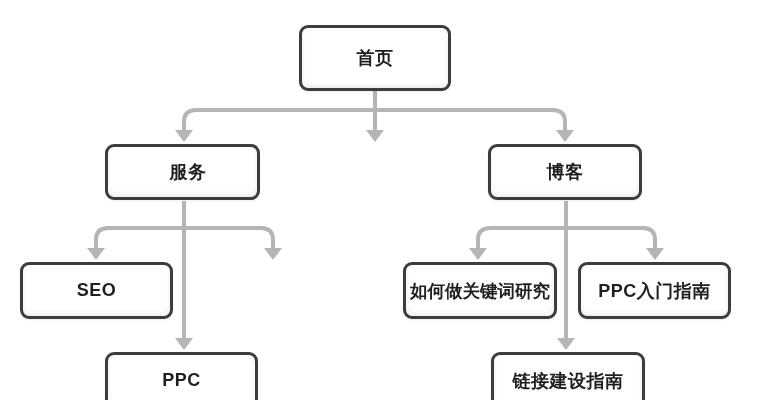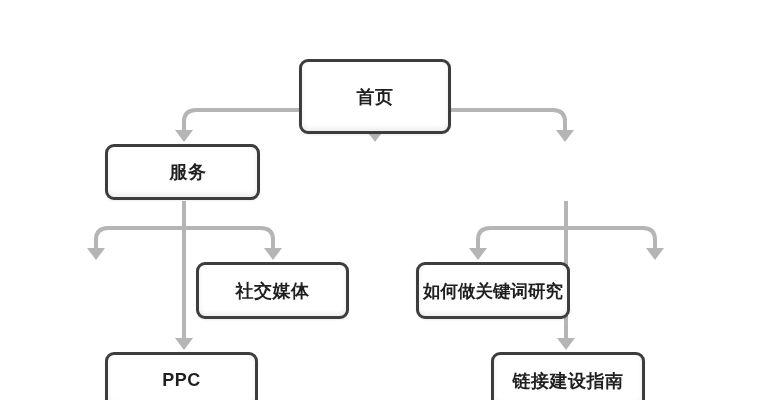--- a/index.html
+++ b/index.html
@@ -70,23 +70,25 @@
       <polygon points="565,142 556,130 574,130"></polygon>
       <polygon points="96,260 87,248 105,248"></polygon>
       <polygon points="273,260 264,248 282,248"></polygon>
       <polygon points="478,260 469,248 487,248"></polygon>
       <polygon points="655,260 646,248 664,248"></polygon>
       <polygon points="184,350 175,338 193,338"></polygon>
       <polygon points="566,350 557,338 575,338"></polygon>
     </g>
   </svg>
 
-  <div class="node" style="left:299px; top:25px; width:152px; height:75px;margin-top:34px;">首页</div>
+  <div class="node" style="left:299px; top:25px; width:152px; height:66px;">首页</div>
 
   <div class="node" style="left:105px; top:144px; width:155px; height:56px;padding-left:11px;">服务</div>
+  <div class="node" style="left:488px; top:144px; width:154px; height:56px;">博客</div>
 
-  <div class="node" style="left:196px; top:262px; width:153px; height:57px;">社交媒体</div>
-  <div class="node tight" style="left:416px; top:262px; width:154px; height:57px;">如何做关键词研究</div>
+  <div class="node" style="left:20px; top:262px; width:153px; height:57px;">SEO</div>
+  <div class="node tight" style="left:403px; top:262px; width:154px; height:57px;">如何做关键词研究</div>
+  <div class="node" style="left:578px; top:262px; width:153px; height:57px;">PPC入门指南</div>
 
   <div class="node" style="left:105px; top:352px; width:153px; height:57px;">PPC</div>
   <div class="node" style="left:491px; top:352px; width:154px; height:57px;">链接建设指南</div>
 
 </div>
 
 </body></html>

